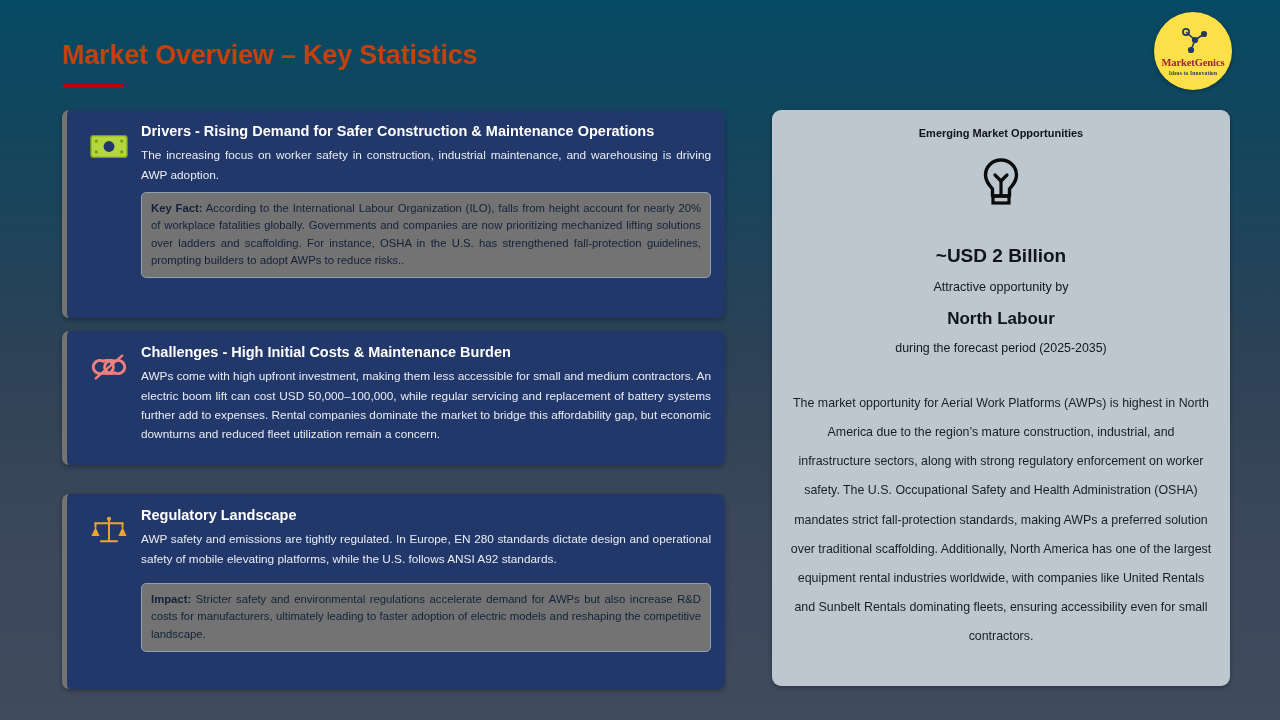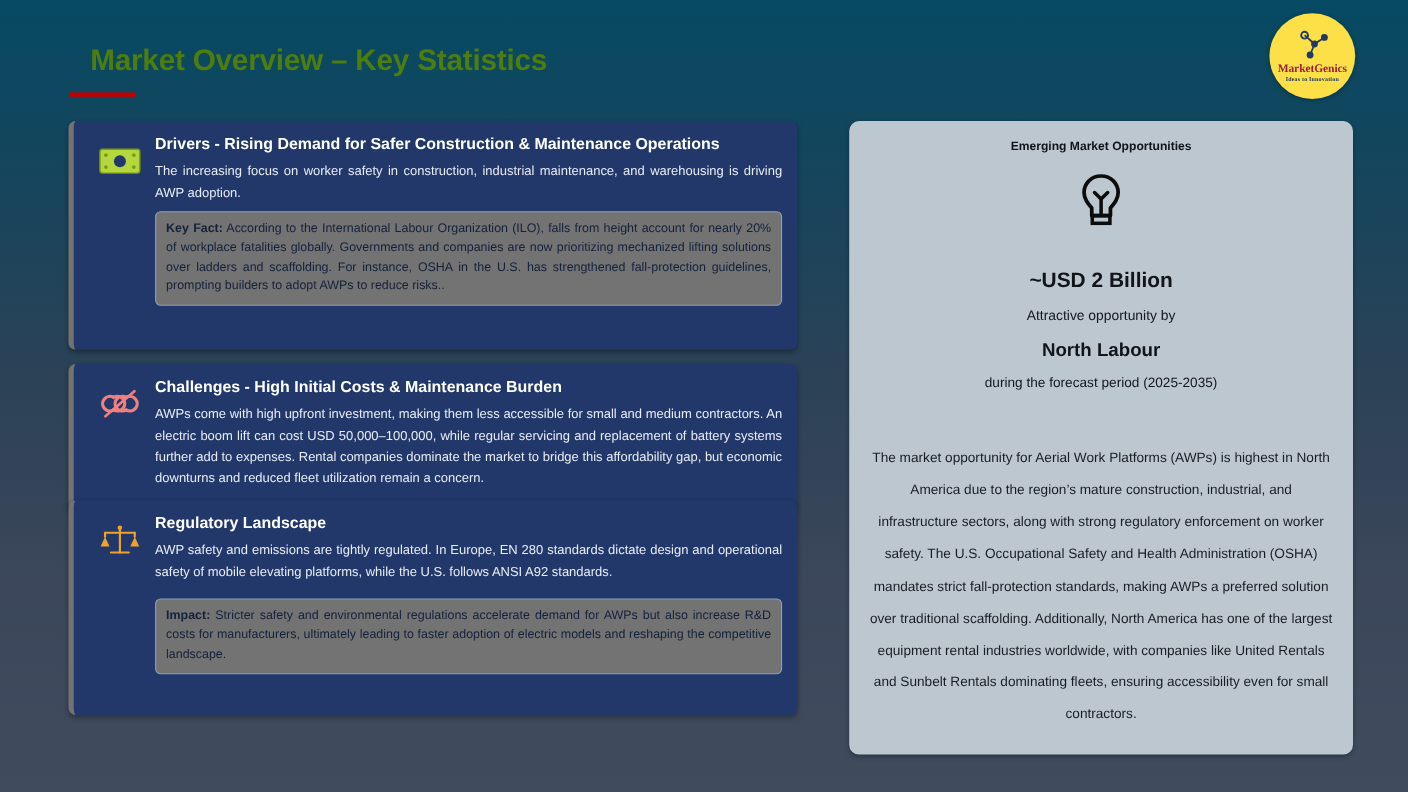--- a/index.html
+++ b/index.html
@@ -10,22 +10,22 @@
   }
   body {
     background: linear-gradient(to bottom, #064a63 0%, #15455c 22%, #2c4257 48%, #3a4659 70%, #404c5e 100%);
     position: relative;
   }
 
   
   #header { position: absolute; left: 0; top: 0; width: 1280px; height: 104px; }
   #page-title {
     position: absolute; left: 62px; top: 40px;
-    font-size: 27px; font-weight: bold; color: #4d7c0f;
-    letter-spacing: -0.2px; white-space: nowrap; margin-left: 20px;
+    font-size: 27px; font-weight: bold; color: #c2410c;
+    letter-spacing: -0.2px; white-space: nowrap;
   }
   #title-underline {
     position: absolute; left: 63px; top: 84px;
     width: 60px; height: 4px; background: #c00000;
   }
 
   
   #logo {
     position: absolute; right: 48px; top: 12px;
     width: 78px; height: 78px; border-radius: 50%;
@@ -49,21 +49,21 @@
   
   .card {
     position: absolute; left: 62px; width: 663px;
     background: #22386a;
     border-left: 5px solid #737373;
     border-radius: 7px;
     box-shadow: 0 2px 5px rgba(0,0,0,.30);
   }
   #card-drivers    { top: 110px;  height: 208px; }
   #card-challenges { top: 331px;  height: 134px; }
-  #card-regulatory { top: 455px;  height: 195px; }
+  #card-regulatory { top: 494px;  height: 195px; }
 
   .card-icon {
     position: absolute; left: 20px; top: 16px;
     width: 44px; height: 40px;
     display: flex; align-items: center; justify-content: center;
   }
   .card-body { margin-left: 74px; padding: 11px 14px 0 0; }
 
   .card-title {
     color: #ffffff; font-size: 14.5px; font-weight: bold;
@@ -104,21 +104,21 @@
     font-size: 19px; font-weight: bold; color: #111418;
     margin-top: 36px;
   }
   #rp-sub1 { font-size: 12.6px; color: #14181d; margin-top: 13px; }
   #rp-region {
     font-size: 17px; font-weight: bold; color: #111418; margin-top: 15px;
   }
   #rp-sub2 { font-size: 12.4px; color: #14181d; margin-top: 12px; }
   #rp-paragraph {
     font-size: 12.4px; color: #1a1e24; line-height: 2.35;
-    margin-top: 47px; text-align: center;
+    margin-top: 34px; text-align: center;
   }
 </style>
 </head>
 <body>
 
 <div id="header">
   <div id="page-title">Market Overview – Key Statistics</div>
   <div id="title-underline"></div>
 </div>
 

